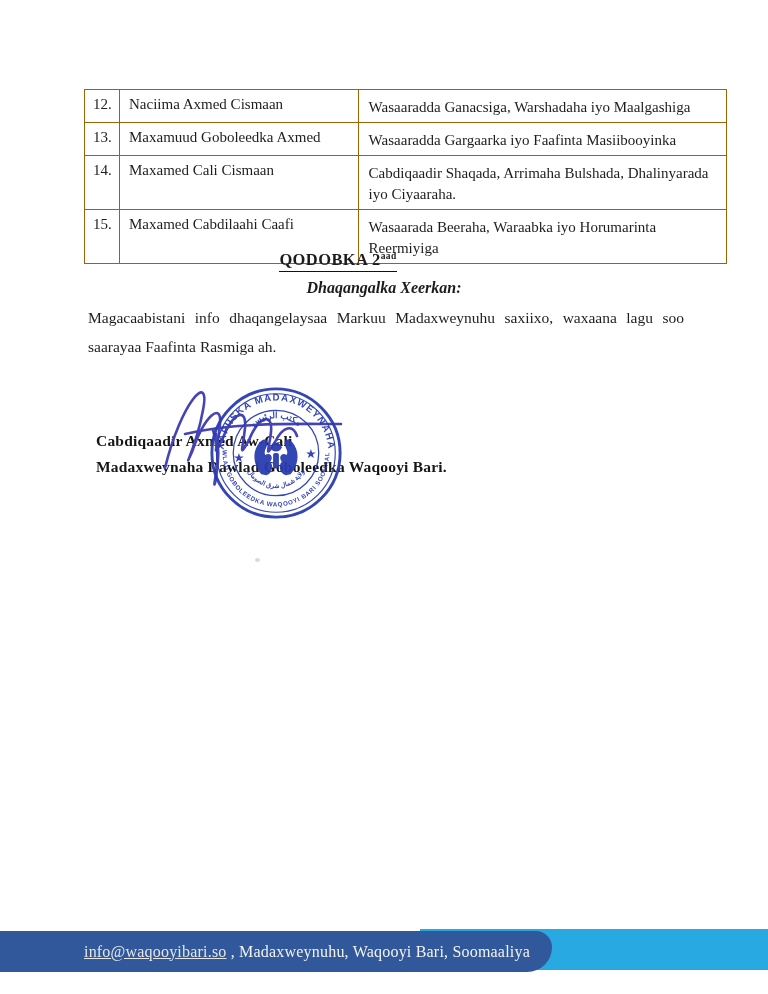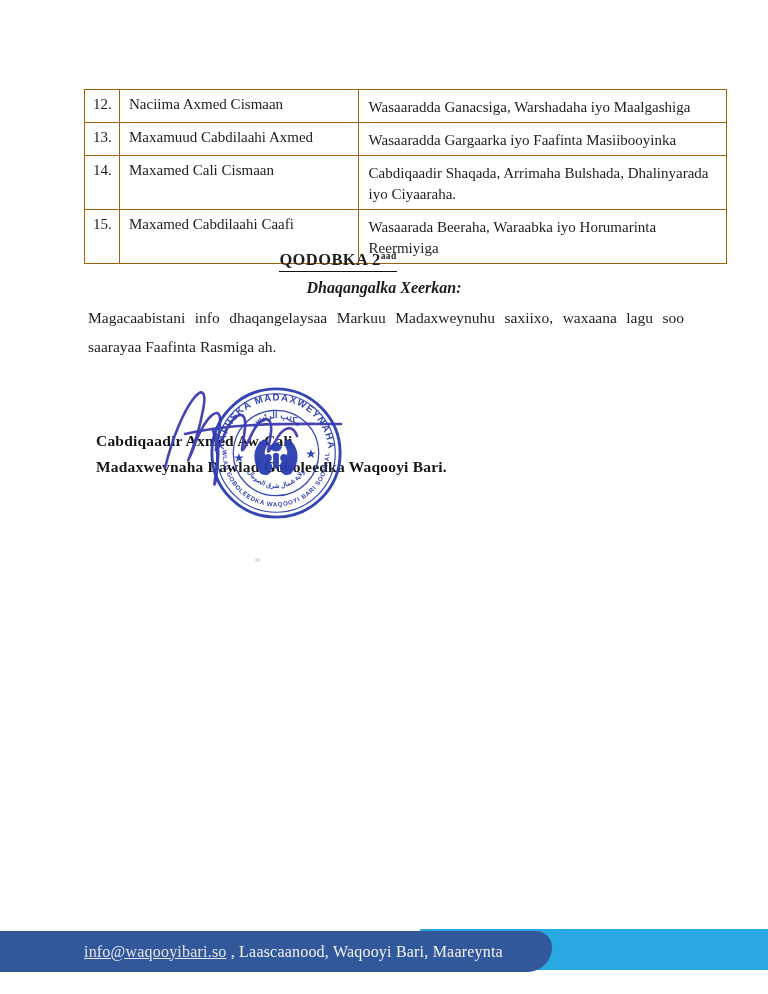--- a/index.html
+++ b/index.html
@@ -46,21 +46,21 @@
 
   <table class="min-table">
     <tbody>
       <tr class="row-short">
         <td class="td-num">12.</td>
         <td class="td-name">Naciima Axmed Cismaan</td>
         <td class="td-min">Wasaaradda Ganacsiga, Warshadaha iyo Maalgashiga</td>
       </tr>
       <tr class="row-short">
         <td class="td-num">13.</td>
-        <td class="td-name">Maxamuud Cabdilaahi Axmed</td>
+        <td class="td-name">Maxamuud Goboleedka Axmed</td>
         <td class="td-min">Wasaaradda Gargaarka iyo Faafinta Masiibooyinka</td>
       </tr>
       <tr class="row-tall">
         <td class="td-num">14.</td>
         <td class="td-name">Maxamed Cali Cismaan</td>
         <td class="td-min">Cabdiqaadir Shaqada, Arrimaha Bulshada, Dhalinyarada iyo Ciyaaraha.</td>
       </tr>
       <tr class="row-tall">
         <td class="td-num">15.</td>
         <td class="td-name">Maxamed Cabdilaahi Caafi</td>
@@ -124,17 +124,17 @@
         <rect x="67" y="70" width="6" height="16" rx="2"></rect>
       </g>
     </g>
   </svg>
 
   <div class="ink-dot"></div>
 
   <div class="footer-light" style="background: rgb(41, 169, 225);"></div>
   <div class="footer-dark" style="background: rgb(48, 88, 154);">
     <div class="footer-text">
-      <a>info@waqooyibari.so</a><span> , Laascaanood, Waqooyi Bari, Maareynta</span>
+      <a>info@waqooyibari.so</a><span> , Madaxweynuhu, Waqooyi Bari, Soomaaliya</span>
     </div>
   </div>
 
 </div>
 
 </body></html>

